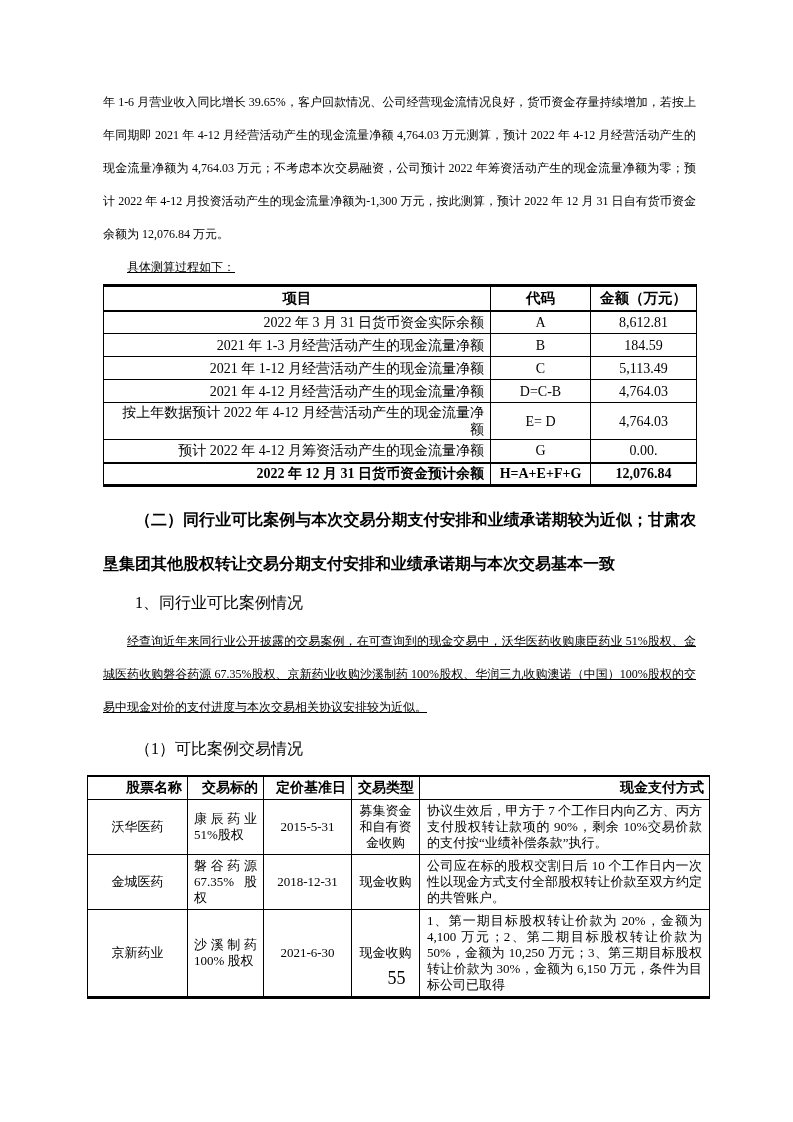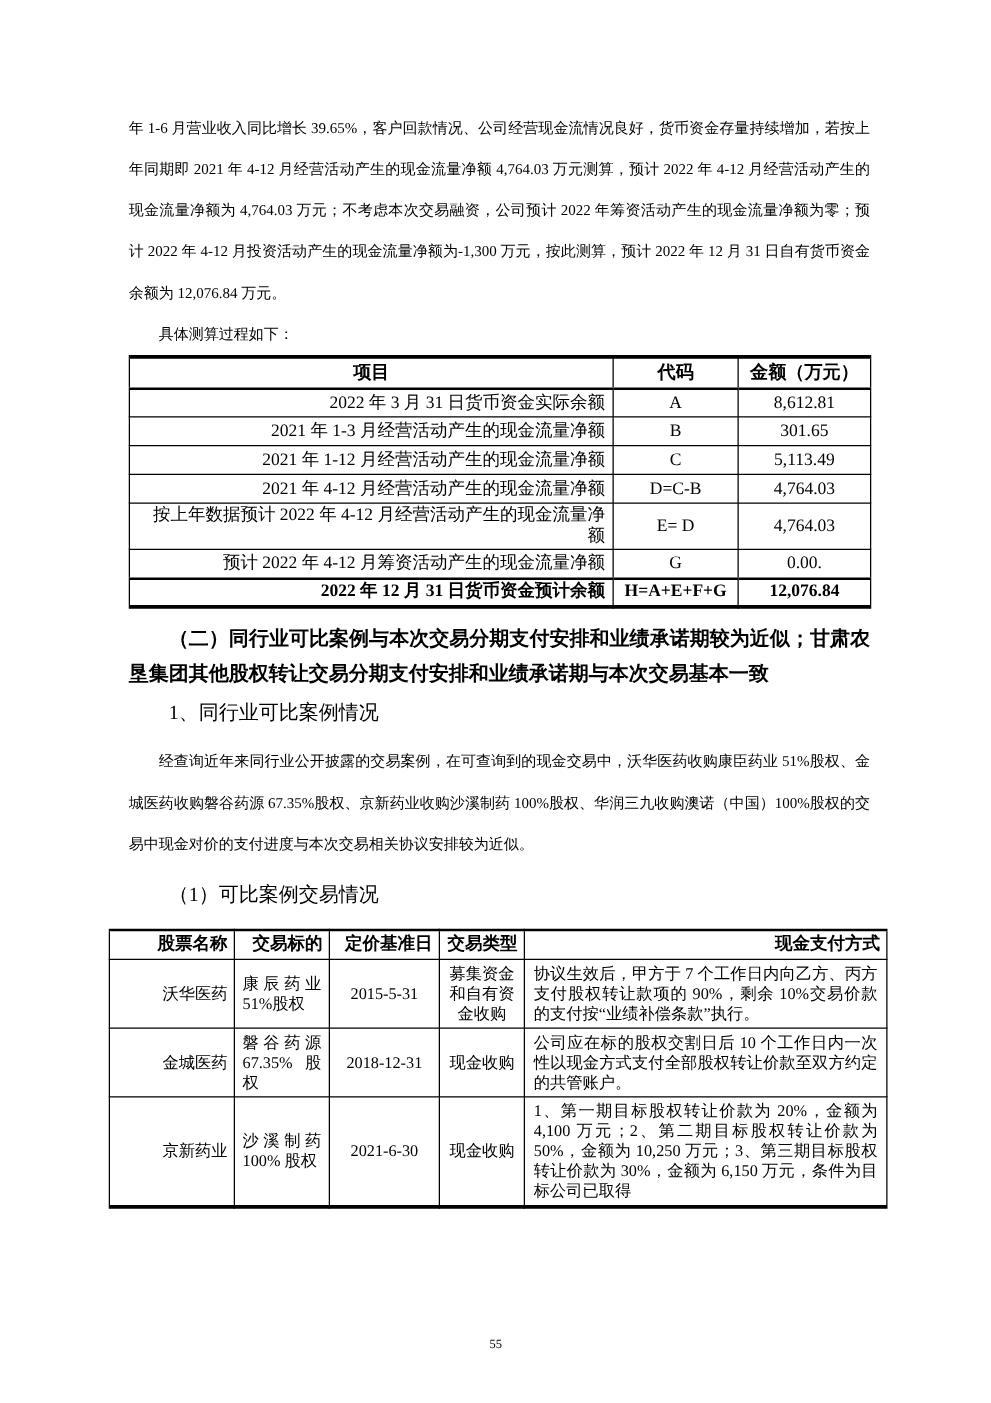--- a/index.html
+++ b/index.html
@@ -15,24 +15,24 @@
     position: absolute;
     left: 103px; top: 86px;
     width: 593px;
   }
   .para {
     font-size: 12px;
     line-height: 33px;
     text-align: justify;
     text-justify: inter-ideograph;
   }
-  .indent { text-indent: 2em; }
+  .indent { text-indent: 2em; text-decoration: underline; }
   .heading-bold {
     font-size: 16px;
-    line-height: 28px;
+    line-height: 44px;
     font-weight: bold;
     text-align: justify;
     text-indent: 2em;
     margin-top: 11px;
   }
   .sub-heading {
     font-size: 16px;
     line-height: 34px;
     text-indent: 2em;
   }
@@ -80,32 +80,32 @@
     padding: 2px 5px;
     line-height: 16px;
     vertical-align: middle;
   }
   .t2 thead th {
     font-weight: bold;
     text-align: right;
     height: 23px;
     font-size: 14px;
   }
-  .t2 td.c-stock { text-align: right; }
+  .t2 td.c-stock { text-align: center; }
   .t2 td.c-target { text-align: justify; padding: 2px 6px; font-family: Liberation Serif, serif; }
   .t2 td.c-date { text-align: center; }
   .t2 td.c-type { text-align: center; }
   .t2 td.c-pay { text-align: justify; text-justify: inter-ideograph; padding: 3px 7px; }
 
   .page-number {
     position: absolute;
     left: 0; right: 0;
-    top: 1070px;
+    top: 968px;
     text-align: center;
-    font-size: 10px;
+    font-size: 18px;
   }
 </style>
 </head>
 <body>
 
 <div class="content">
 
   <p class="para">年 1-6 月营业收入同比增长 39.65%，客户回款情况、公司经营现金流情况良好，货币资金存量持续增加，若按上年同期即 2021 年 4-12 月经营活动产生的现金流量净额 4,764.03 万元测算，预计 2022 年 4-12 月经营活动产生的现金流量净额为 4,764.03 万元；不考虑本次交易融资，公司预计 2022 年筹资活动产生的现金流量净额为零；预计 2022 年 4-12 月投资活动产生的现金流量净额为-1,300 万元，按此测算，预计 2022 年 12 月 31 日自有货币资金余额为 12,076.84 万元。</p>
 
   <p class="para indent">具体测算过程如下：</p>
@@ -125,21 +125,21 @@
     </thead>
     <tbody>
       <tr>
         <td class="c-item">2022 年 3 月 31 日货币资金实际余额</td>
         <td class="c-code">A</td>
         <td class="c-amt">8,612.81</td>
       </tr>
       <tr>
         <td class="c-item">2021 年 1-3 月经营活动产生的现金流量净额</td>
         <td class="c-code">B</td>
-        <td class="c-amt">301.65</td>
+        <td class="c-amt">184.59</td>
       </tr>
       <tr>
         <td class="c-item">2021 年 1-12 月经营活动产生的现金流量净额</td>
         <td class="c-code">C</td>
         <td class="c-amt">5,113.49</td>
       </tr>
       <tr>
         <td class="c-item">2021 年 4-12 月经营活动产生的现金流量净额</td>
         <td class="c-code">D=C-B</td>
         <td class="c-amt">4,764.03</td>

